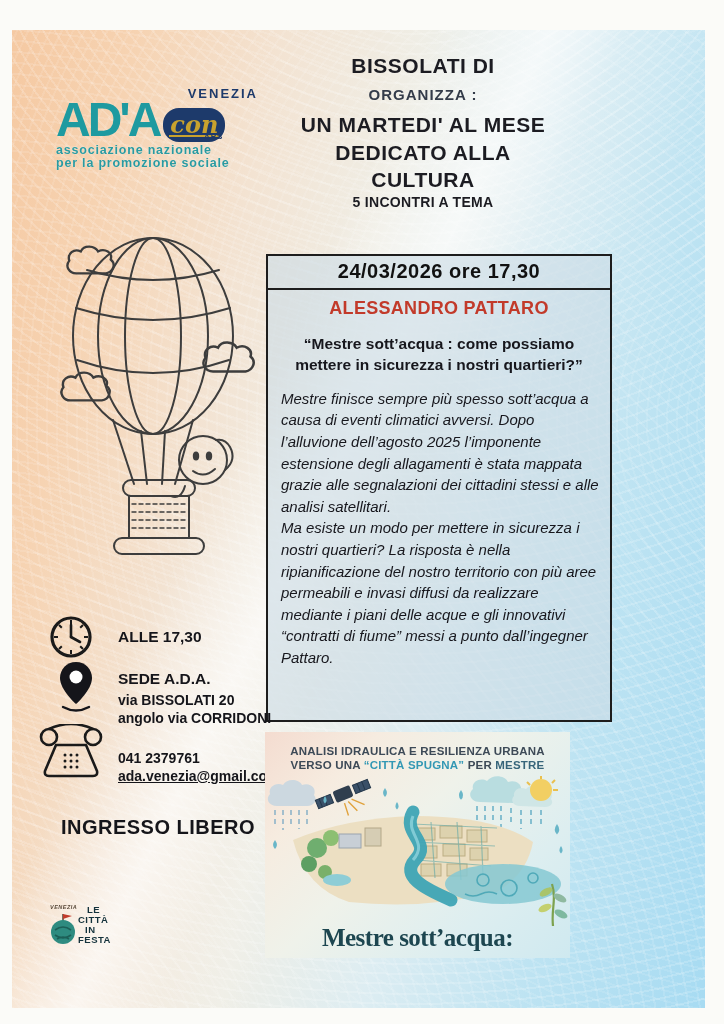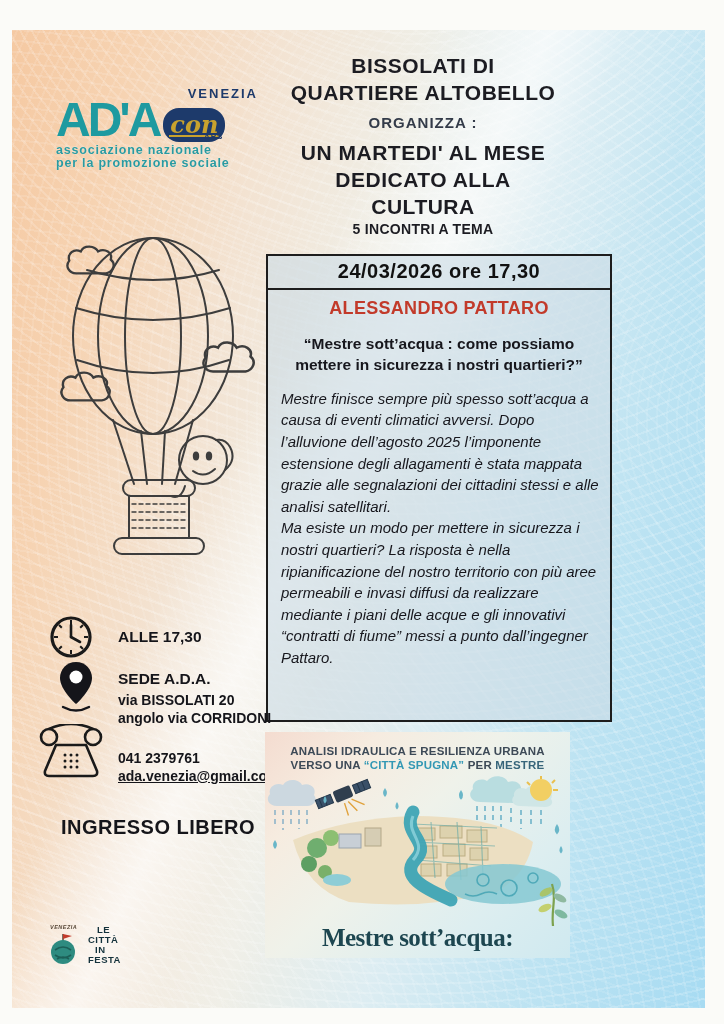--- a/index.html
+++ b/index.html
@@ -55,21 +55,21 @@
   
   .icon{position:absolute;}
   .lbl{position:absolute;color:#15151a;}
   .b15{font-size:15.5px;font-weight:800;}
   .b14{font-size:14px;font-weight:700;}
   .email{text-decoration:underline;}
   .entry{position:absolute;left:40px;top:786px;width:212px;text-align:center;
     font-size:20px;font-weight:800;letter-spacing:.5px;color:#15151a;}
 
   
-  .festa{position:absolute;left:36px;top:874px;display:flex;align-items:center;gap:10px;margin-top:20px;}
+  .festa{position:absolute;left:36px;top:874px;display:flex;align-items:center;gap:0;}
   .festa .emblem{position:relative;width:30px;height:42px;}
   .festa .ven{position:absolute;left:2px;top:0;font-size:5.5px;font-weight:700;color:#5a4a3a;
     font-style:italic;letter-spacing:.5px;}
   .festa .txt{font-size:9.5px;font-weight:800;color:#14323c;line-height:1.05;letter-spacing:.5px;}
   .festa .t-le{margin-left:9px;} .festa .t-in{margin-left:7px;}
 
   
   .poster{position:absolute;left:253px;top:702px;width:305px;height:226px;
     background:linear-gradient(135deg,#f4dcd0 0%,#f6ece0 22%,#efF2ea 45%,#ddeef0 75%,#cfe9f0 100%);
     overflow:hidden;}
@@ -102,21 +102,20 @@
     </div>
     <div class="aps">APS</div>
     <div class="subs">
       <div>associazione nazionale</div>
       <div>per la promozione sociale</div>
     </div>
   </div>
 
   <div class="header">
     <div class="h-big">BISSOLATI DI</div>
-    <div class="h-big">QUARTIERE ALTOBELLO</div>
     <div class="h-org">ORGANIZZA :</div>
     <div class="h-big">UN MARTEDI' AL MESE</div>
     <div class="h-big">DEDICATO ALLA</div>
     <div class="h-big">CULTURA</div>
     <div class="h-sub" style="margin-top:0">5 INCONTRI A TEMA</div>
   </div>
 
   <svg class="balloon" viewBox="0 0 232 334">
     <defs>
       <path id="cloud" d="M8,22 C2,22 -2,16 2,11 C0,5 6,0 12,3 C15,-3 24,-2 27,3 C33,0 40,4 38,10 C43,14 40,21 34,22 Z"></path>

